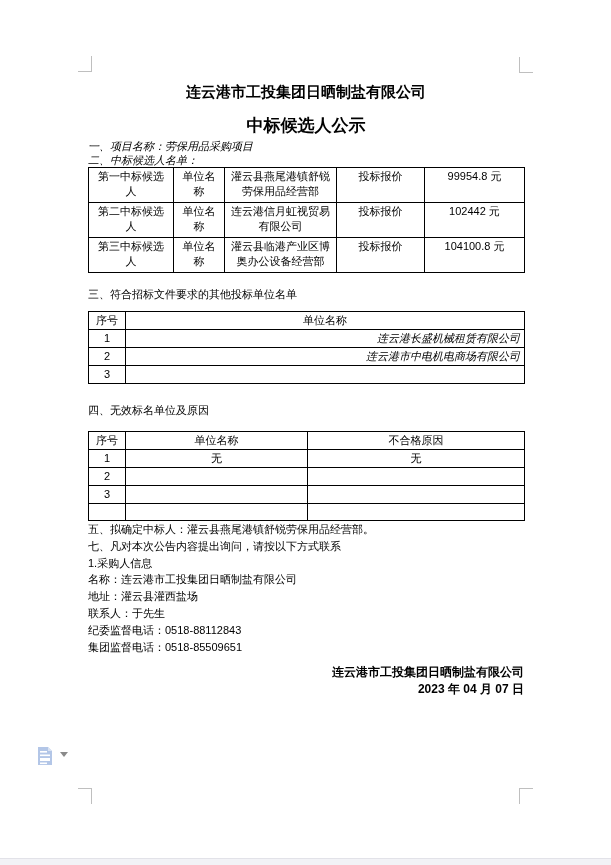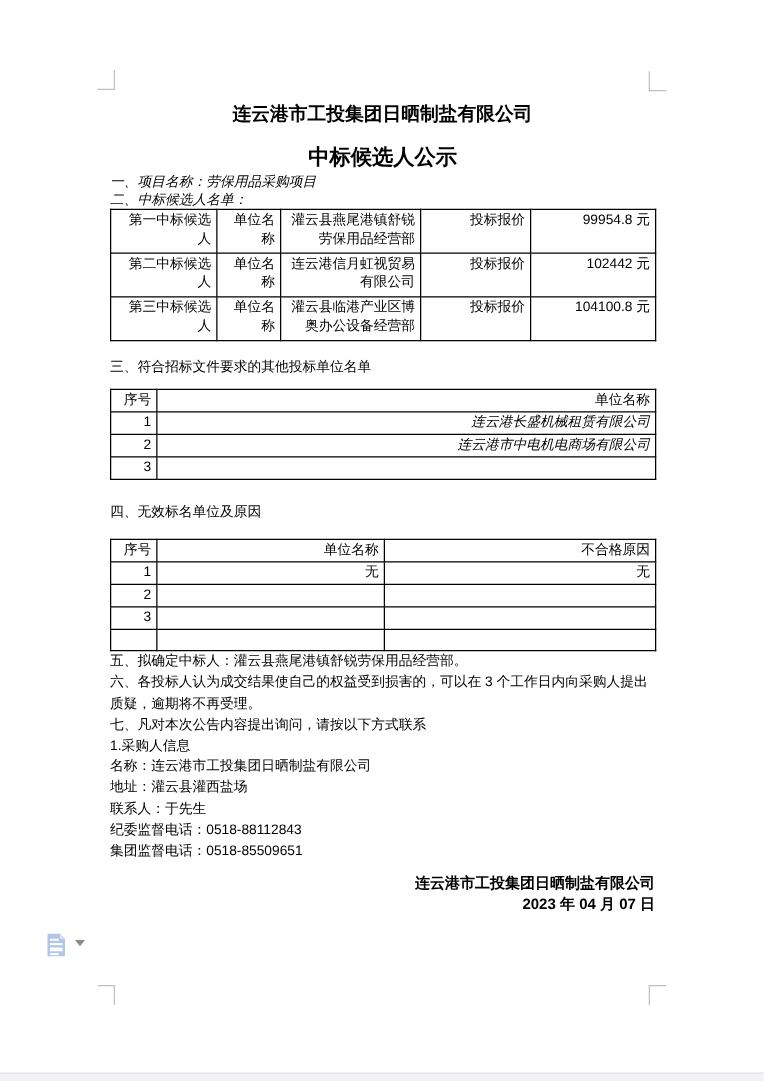--- a/index.html
+++ b/index.html
@@ -29,21 +29,21 @@
   .content { position:absolute; left:88px; top:0; width:436px; font-size:11px; line-height:14px; }
 
   .t1 { margin-top:82px; font-size:15px; line-height:20px; font-weight:bold; text-align:center; }
   .t2 { margin-top:18px; font-size:15px; line-height:20px; font-weight:bold; text-align:center; }
   .t3 { margin-top:14px; font-size:17px; line-height:20px; font-weight:bold; text-align:center; }
 
   .ln  { line-height:14px;font-style:italic; }
   .s1  { margin-top:3px; }
 
   table { border-collapse:collapse; width:436px; table-layout:fixed; font-size:11px; }
-  td, th { border:1px solid #000; padding:1px 4px; vertical-align:top; text-align:right;
+  td, th { border:1px solid #000; padding:1px 4px; vertical-align:top; text-align:center;
            font-weight:normal; overflow:hidden; line-height:15px; }
 
   .tbl-candidates { margin-top:0px; }
   .tbl-candidates td { height:35px; }
 
   .sec-h { margin-top:14px; line-height:15px; }
   .sec-h4 { margin-top:19px; line-height:15px; }
 
   .tbl-other { margin-top:9px; }
   .tbl-other td, .tbl-other th { height:17px; }
@@ -180,21 +180,20 @@
     </tr>
     <tr>
       <td></td>
       <td></td>
       <td></td>
     </tr>
   </tbody>
     </table>
 
   <div class="para p5">五、拟确定中标人：灌云县燕尾港镇舒锐劳保用品经营部。</div>
-  <div class="para">六、各投标人认为成交结果使自己的权益受到损害的，可以在 3 个工作日内向采购人提出质疑，逾期将不再受理。</div>
   <div class="para">七、凡对本次公告内容提出询问，请按以下方式联系</div>
   <div class="info-h">1.采购人信息</div>
 
   <div class="contact">名称：连云港市工投集团日晒制盐有限公司</div>
   <div class="contact">地址：灌云县灌西盐场</div>
   <div class="contact">联系人：于先生</div>
   <div class="contact">纪委监督电话：0518-88112843</div>
   <div class="contact">集团监督电话：0518-85509651</div>
 
   <div class="footer">

